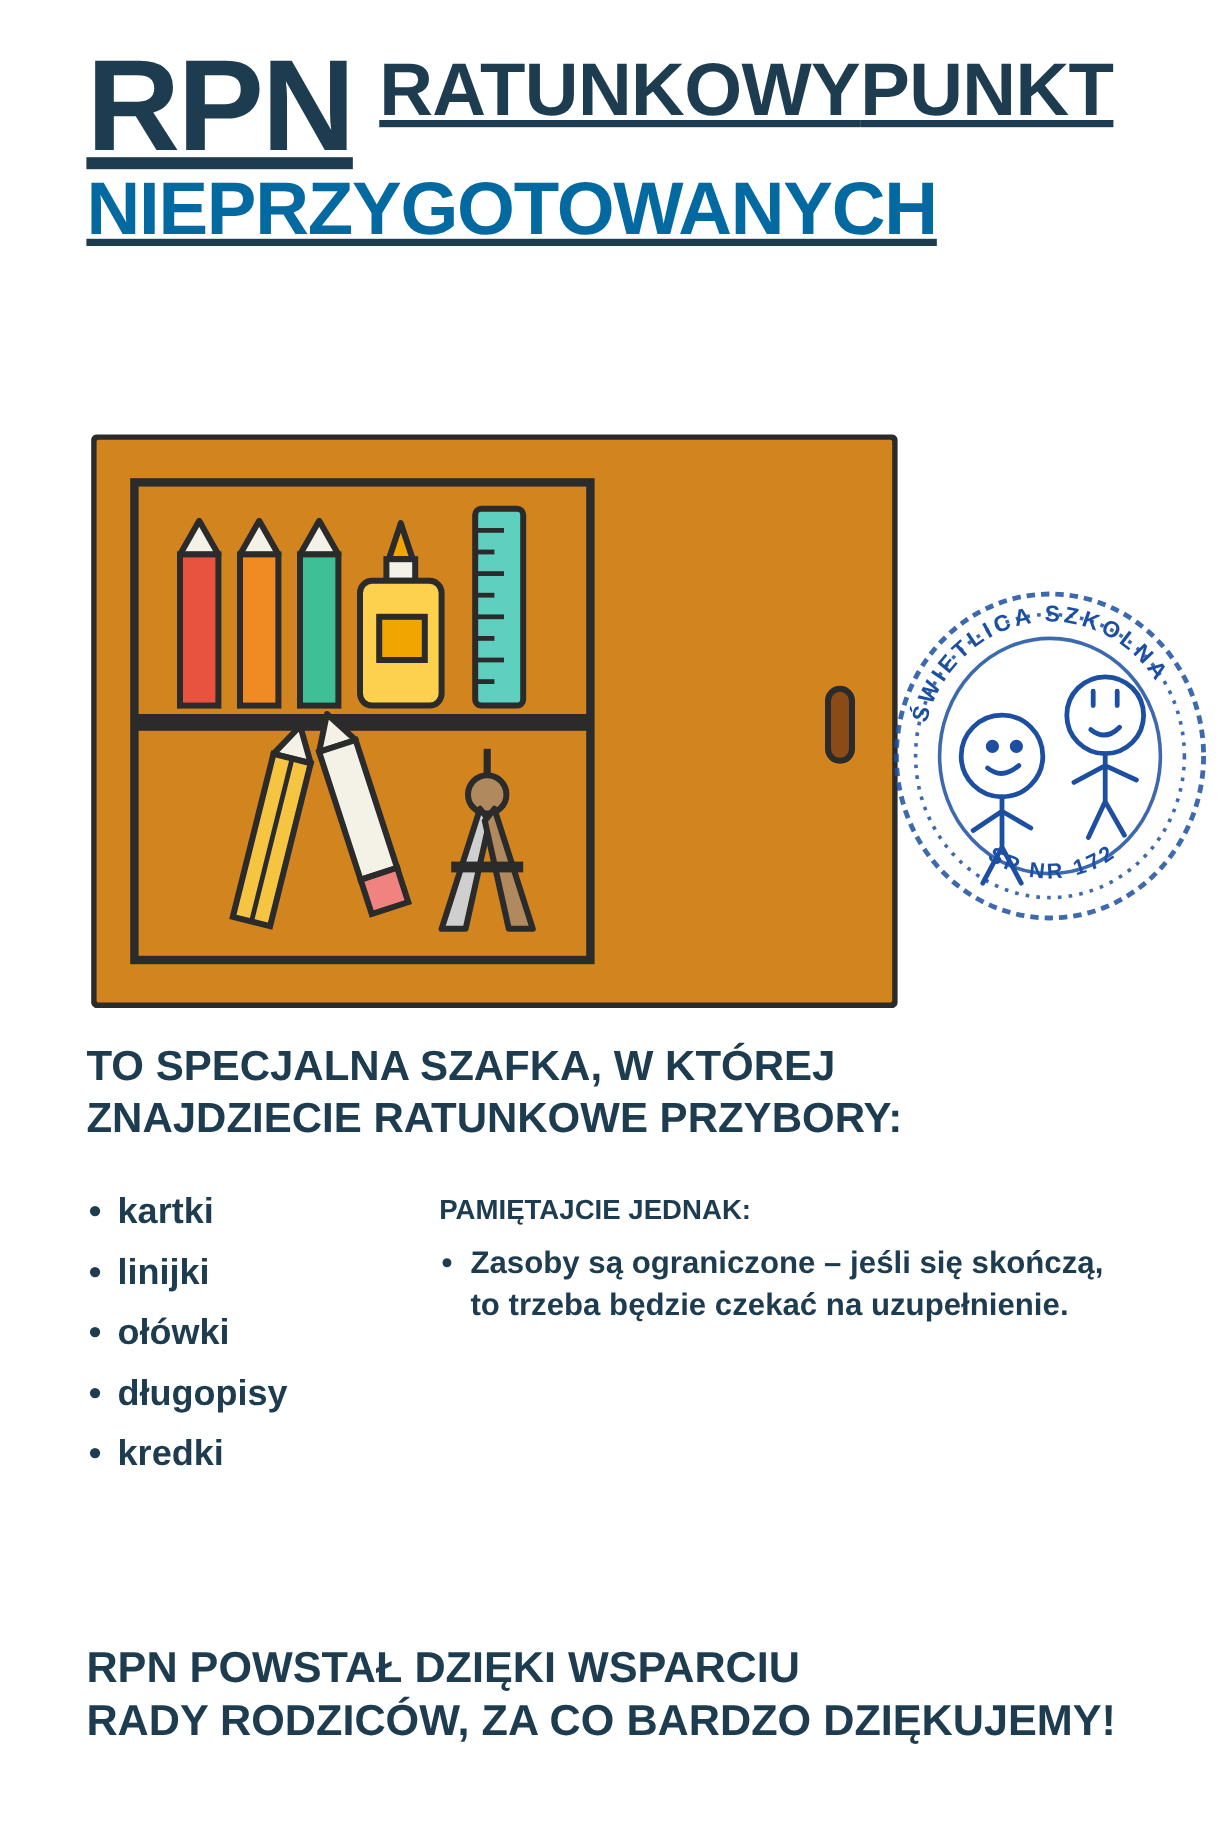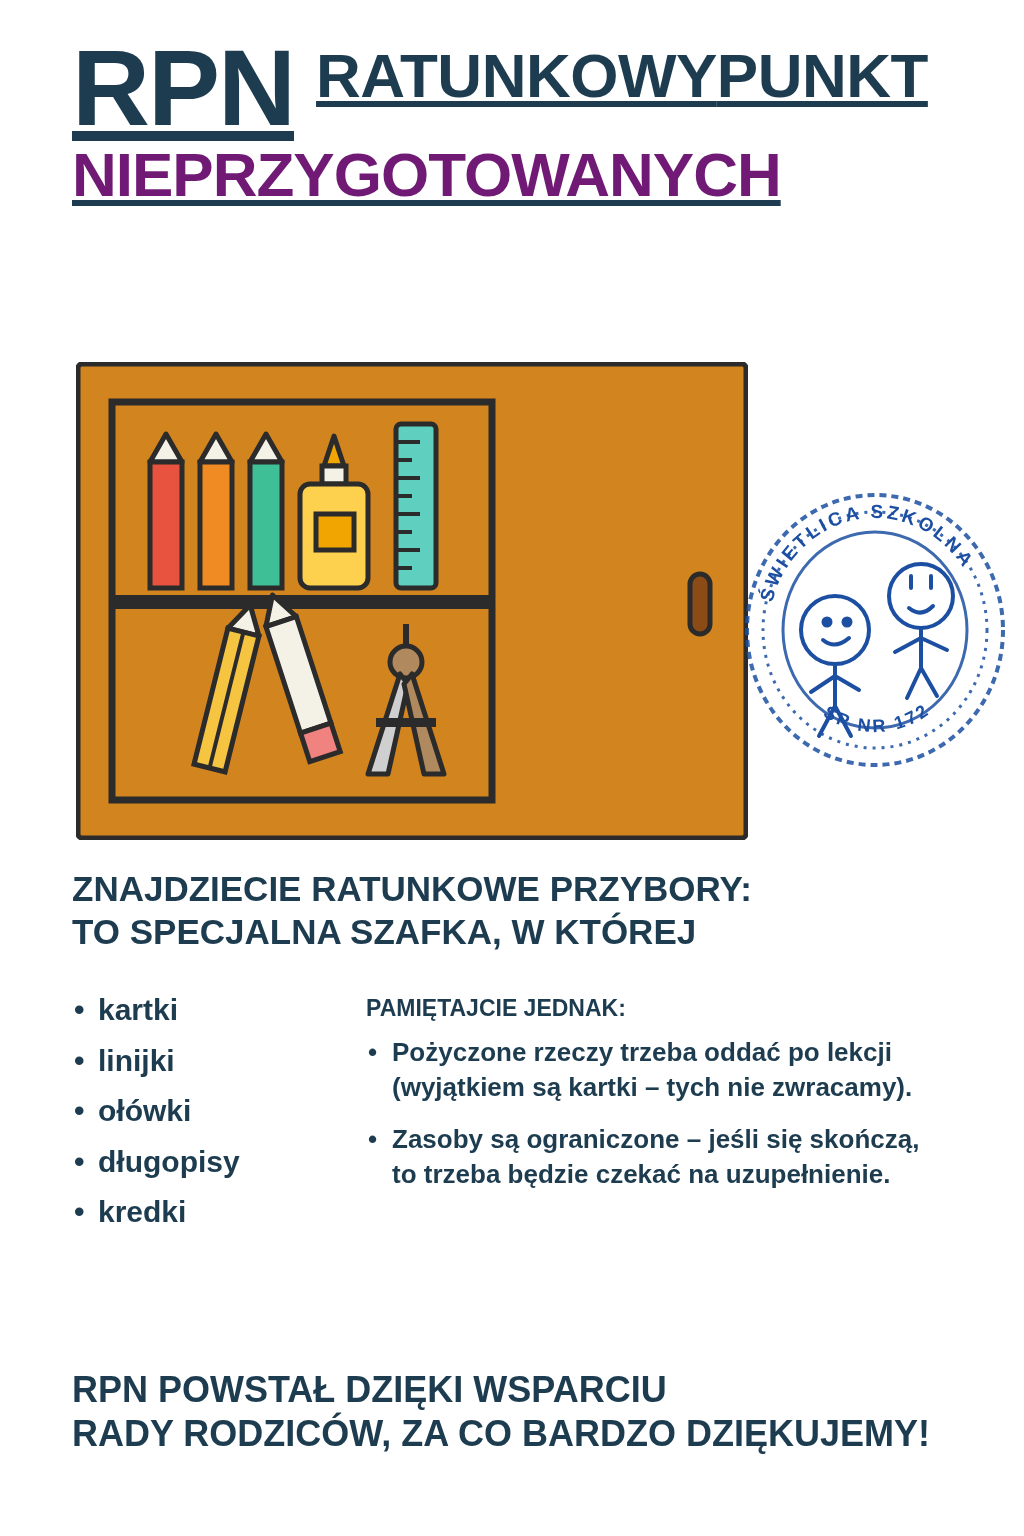--- a/index.html
+++ b/index.html
@@ -47,21 +47,21 @@
     line-height: 1.02;
     letter-spacing: -0.5px;
     color: #1d3c50;
   }
   .title-row-2 {
     font-size: 62px;
     font-weight: 800;
     line-height: 1.02;
     letter-spacing: -1px;
     margin-top: 6px;
-    color: #701a75;
+    color: #0369a1;
   }
 
   
   .cabinet-wrap {
     position: absolute;
     left: 76px;
     top: 362px;
     width: 672px;
     height: 478px;
   }
@@ -273,44 +273,40 @@
       <path d="M100 184 l0 42 M100 196 l-24 16 M100 196 l24 14 M100 226 l-16 30 M100 226 l16 30"></path>
       <circle cx="186" cy="116" r="32"></circle>
       <path d="M176 108 l0 -12 M196 108 l0 -12"></path>
       <path d="M174 128 q12 10 24 -2"></path>
       <path d="M186 148 l0 40 M186 158 l-26 14 M186 158 l26 12 M186 188 l-14 30 M186 188 l16 28"></path>
     </g>
   </svg>
 </div>
 
 <div class="subtitle">
+  <div>TO SPECJALNA SZAFKA, W KTÓREJ</div>
   <div>ZNAJDZIECIE RATUNKOWE PRZYBORY:</div>
-  <div>TO SPECJALNA SZAFKA, W KTÓREJ</div>
 </div>
 
 <div class="columns">
 
   <div class="col-left">
     <ul class="supply-list">
       <li>kartki</li>
       <li>linijki</li>
       <li>ołówki</li>
       <li>długopisy</li>
       <li>kredki</li>
     </ul>
   </div>
 
   <div class="col-right">
     <div class="remember-head">PAMIĘTAJCIE JEDNAK:</div>
     <ul class="rules">
       <li>
-        <span class="ln">Pożyczone rzeczy trzeba oddać po lekcji</span>
-        <span class="ln">(wyjątkiem są kartki – tych nie zwracamy).</span>
-      </li>
-      <li>
         <span class="ln">Zasoby są ograniczone – jeśli się skończą,</span>
         <span class="ln">to trzeba będzie czekać na uzupełnienie.</span>
       </li>
     </ul>
   </div>
 </div>
 
 <div class="footer">
   <div>RPN POWSTAŁ DZIĘKI WSPARCIU</div>
   <div>RADY RODZICÓW, ZA CO BARDZO DZIĘKUJEMY!</div>

